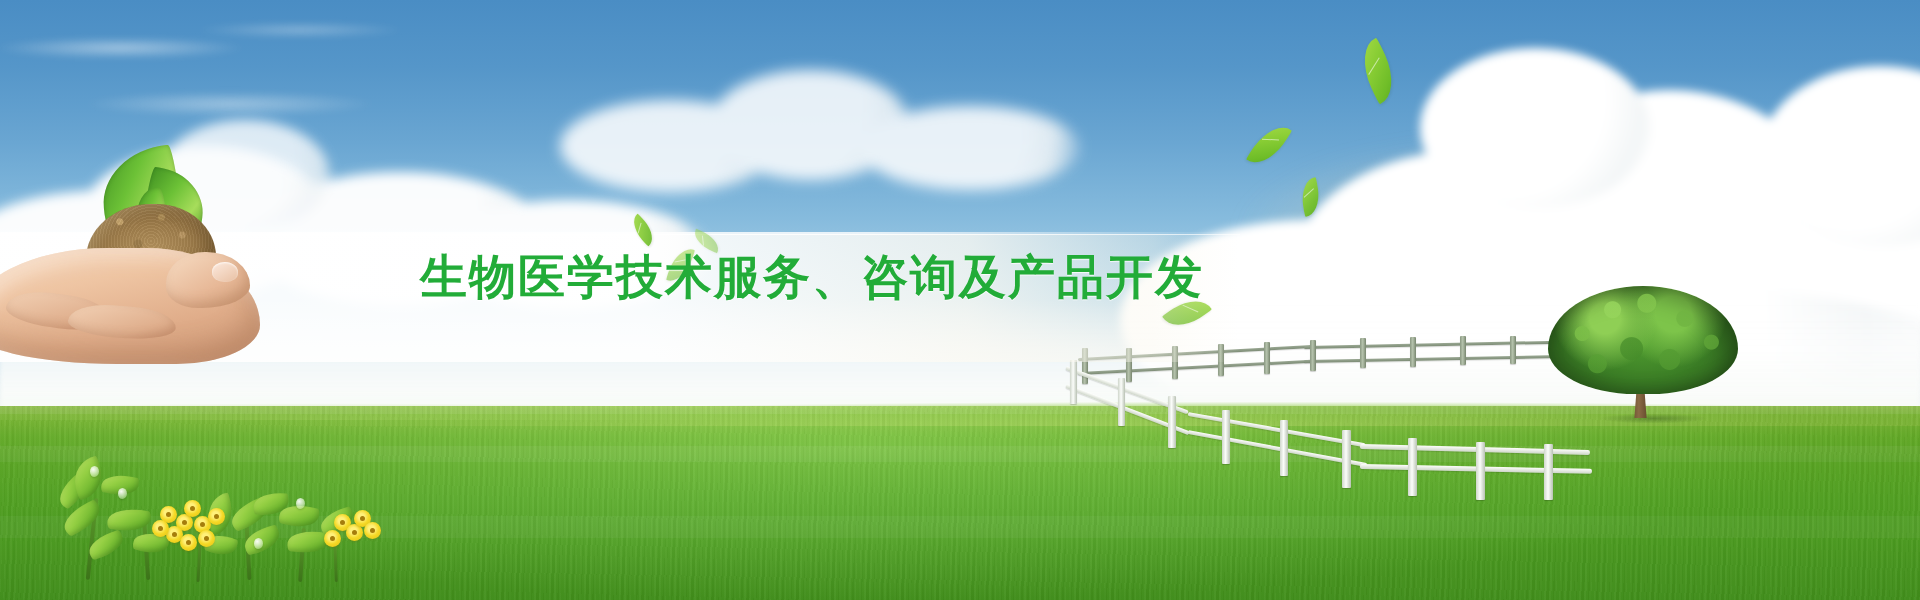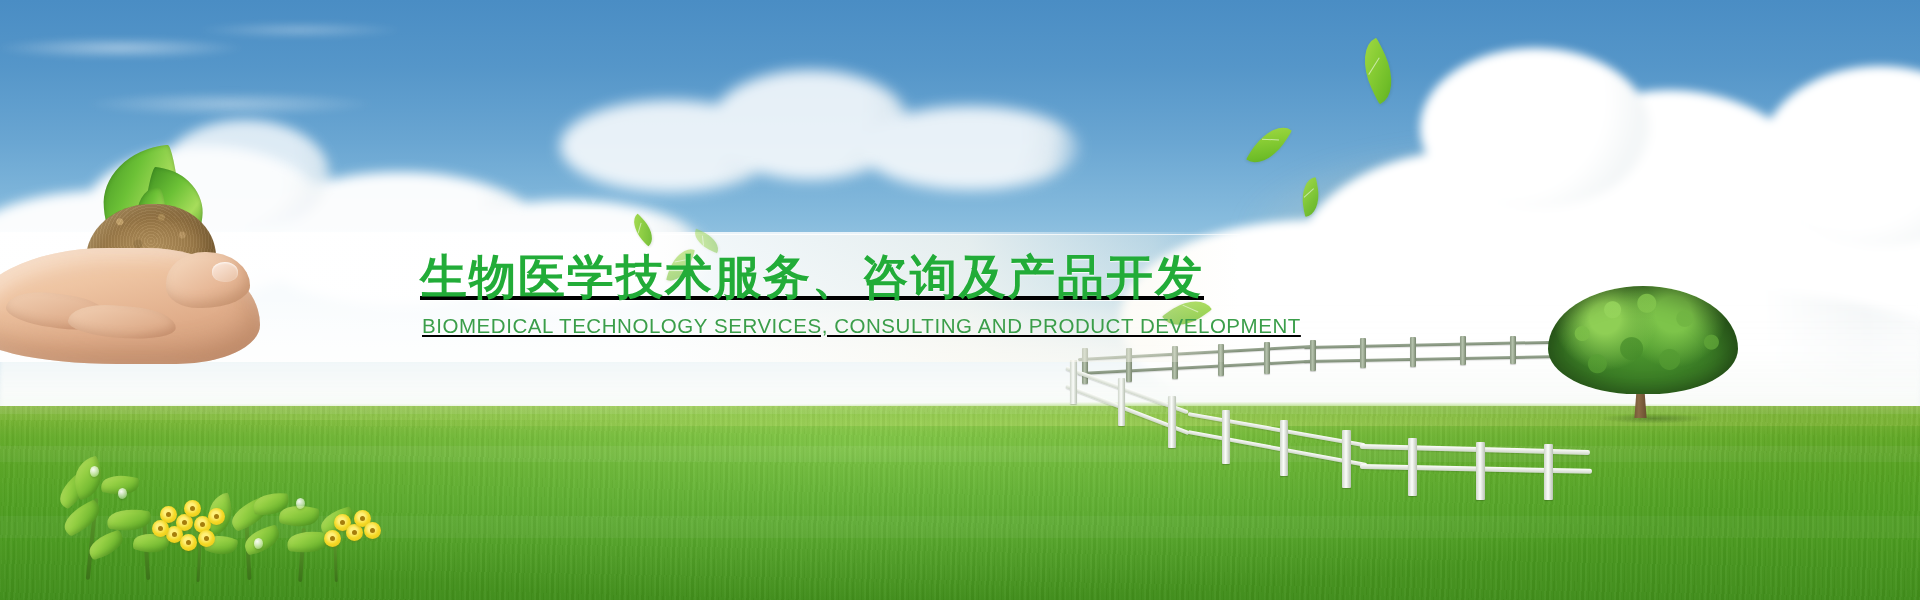--- a/index.html
+++ b/index.html
@@ -174,21 +174,21 @@
       rgba(250,247,236,.38) 93%,
       rgba(250,247,236,0) 100%);
     box-shadow:0 1px 0 rgba(255,255,255,.6) inset;
   }
   .band-top-edge{
     position:absolute;left:0;top:232px;width:1240px;height:3px;
     background:linear-gradient(90deg, rgba(255,255,255,.95) 0%, rgba(255,255,255,.8) 70%, rgba(255,255,255,0) 100%);
   }
 
   
-  .copy{position:absolute;left:420px;top:250px;width:800px;text-decoration:underline;}
+  .copy{position:absolute;left:420px;top:250px;width:800px;}
   .headline{
     margin:0;
     font-size:47px;
     font-weight:700;
     letter-spacing:2px;
     color:#22ac38;
     line-height:1.16;
     white-space:nowrap;
     text-shadow:0 1px 1px rgba(255,255,255,.85);
   }
@@ -414,21 +414,20 @@
       <div class="body"></div>
       <div class="vein"></div>
     </div>
   <div class="leaf lf7">
       <div class="body"></div>
       <div class="vein"></div>
     </div>
 
   <div class="copy">
     <h1 class="headline">生物医学技术服务、咨询及产品开发</h1>
-    <p class="subhead">BIOMEDICAL TECHNOLOGY SERVICES, CONSULTING AND PRODUCT DEVELOPMENT</p>
   </div>
 
   <div class="hand-wrap">
     <div class="blade b1"></div>
     <div class="blade b2"></div>
     <div class="blade b3"></div>
     <div class="stem"></div>
     <div class="soil"></div>
     <div class="soil-grain"></div>
     <div class="palm"></div>

